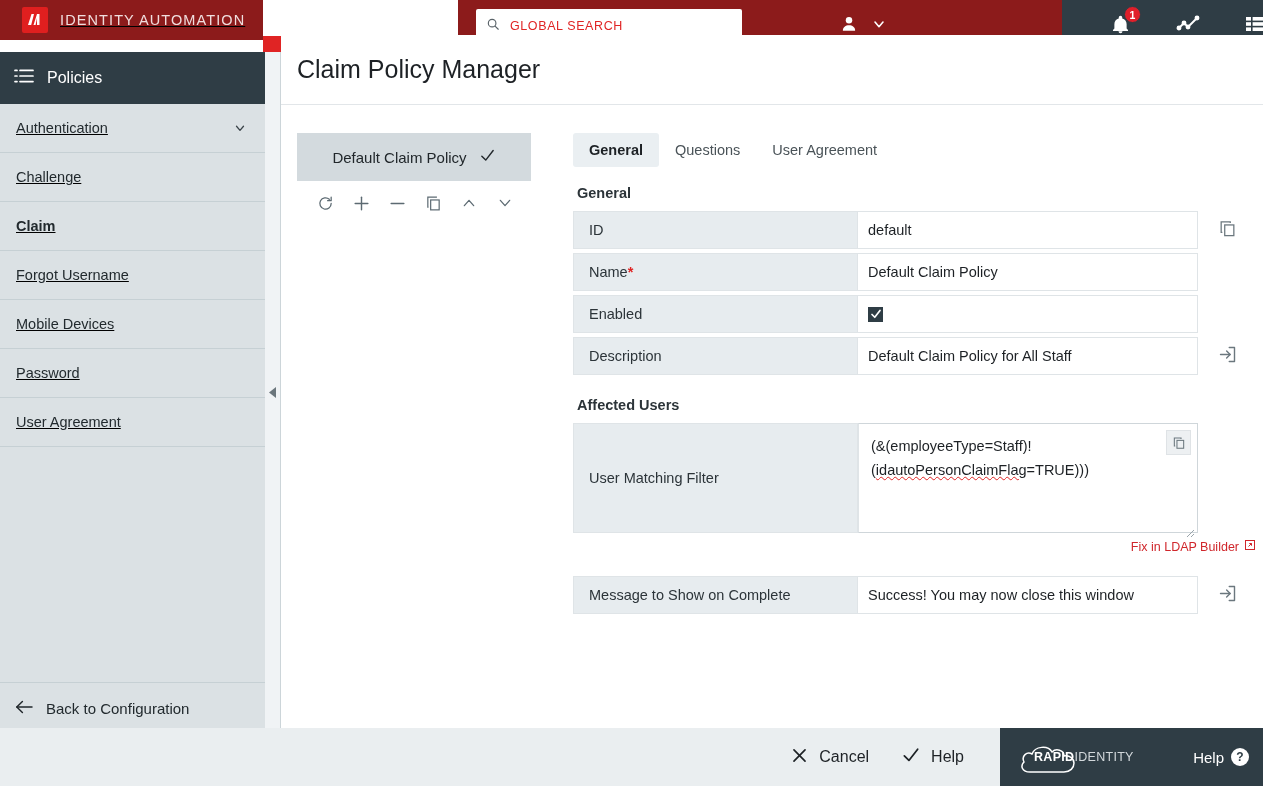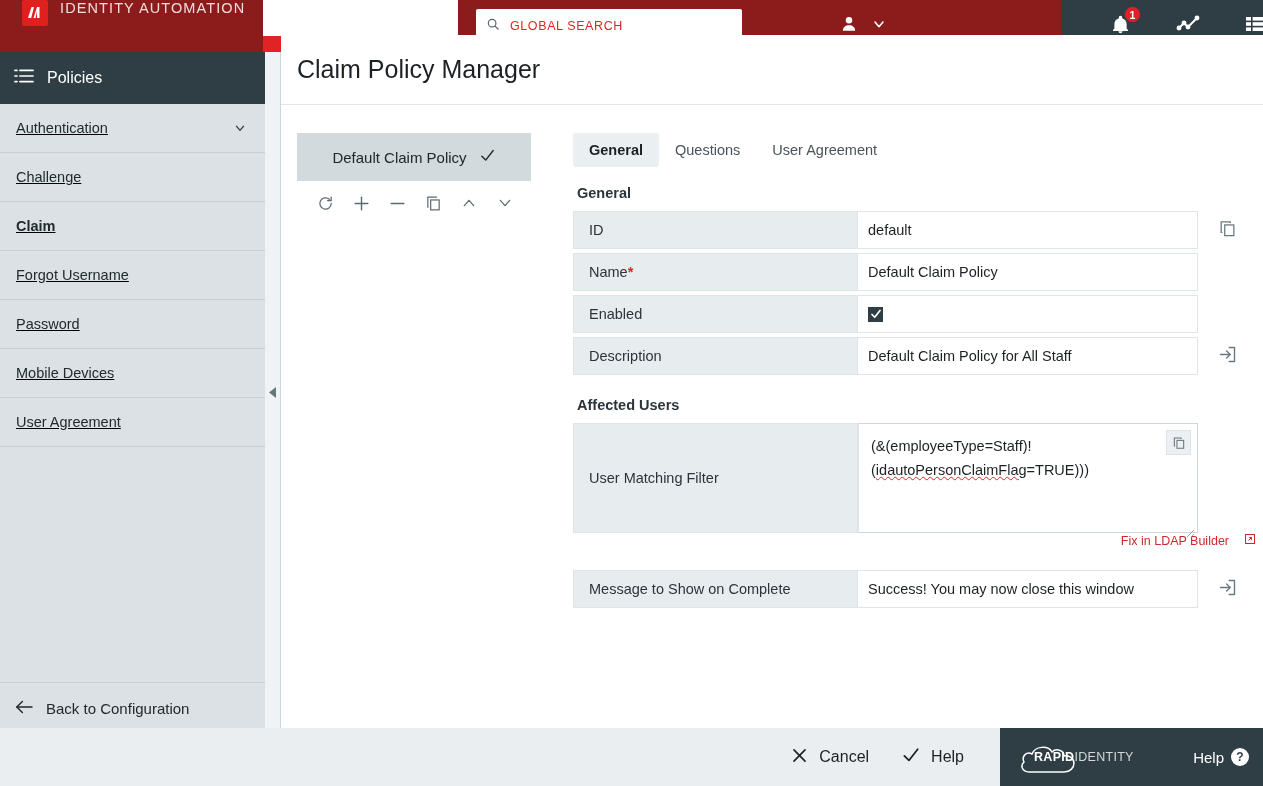--- a/index.html
+++ b/index.html
@@ -8,22 +8,22 @@
     width: 1263px; height: 786px;
     overflow: hidden;
     font-family: "Liberation Sans", sans-serif;
     background: #ffffff;
   }
   .app { position: relative; width: 1263px; height: 786px; }
 
   
   .topbar { position: absolute; top: 0; left: 0; width: 1263px; height: 52px; display: flex; }
   .tb-brand {
-    width: 263px; height: 52px; background: #8c1b1b;
-    display: flex; align-items: flex-start; padding-left: 22px; flex: 0 0 263px;
+    width: 263px; height: 40px; background: #8c1b1b;
+    display: flex; align-items: center; padding-left: 22px; flex: 0 0 263px; text-decoration: underline;
   }
   .brand-logo {
     width: 26px; height: 26px; background: #e01f1f; border-radius: 2px;
     position: relative; flex: 0 0 26px; overflow: hidden;
   }
   .brand-logo svg { position: absolute; top: 4px; left: 4px; }
   .brand-text {
     color: #f0dede; font-size: 14.5px; letter-spacing: 1.1px; margin-left: 12px;
     font-weight: 400; white-space: nowrap;
   }
@@ -163,21 +163,21 @@
   }
   .resize-grip {
     position: absolute; right: 2px; bottom: 1px; width: 10px; height: 10px; color: #9aa5ab;
   }
   .squiggle {
     text-decoration: underline; text-decoration-style: wavy;
     text-decoration-color: #e02424; text-decoration-thickness: 1px;
   }
   .ldap-link {
     width: 683px; text-align: right; font-size: 12.5px; color: #d0262b;
-    margin-top: 0; display: flex; justify-content: flex-end; align-items: center; gap: 15px;
+    margin-top: 6px; display: flex; justify-content: flex-end; align-items: center; gap: 5px;
   }
 
   
   .footer { position: absolute; left: 0; bottom: 0; width: 1263px; height: 58px; display: flex; }
   .footer-left {
     flex: 1 1 auto; background: #eaeef0; display: flex; align-items: center;
     justify-content: flex-end; padding-right: 36px; gap: 32px;
   }
   .f-btn { display: flex; align-items: center; gap: 10px; font-size: 16px; color: #1d2125; }
   .footer-right {
@@ -315,24 +315,24 @@
       <div class="sb-item">
         <span>Challenge</span>
       </div>
       <div class="sb-item active">
         <span>Claim</span>
       </div>
       <div class="sb-item">
         <span>Forgot Username</span>
       </div>
       <div class="sb-item">
+        <span>Mobile Devices</span>
+      </div>
+      <div class="sb-item">
         <span>Password</span>
-      </div>
-      <div class="sb-item">
-        <span>Mobile Devices</span>
       </div>
       <div class="sb-item">
         <span>User Agreement</span>
       </div>
     </div>
 
     <div class="sb-footer">
       <span>
         <svg width="20" height="16" viewBox="0 0 24 20" fill="none" stroke="#21272b" stroke-width="1.8" stroke-linecap="round" stroke-linejoin="round">
           <line x1="22" y1="10" x2="3" y2="10"></line>

